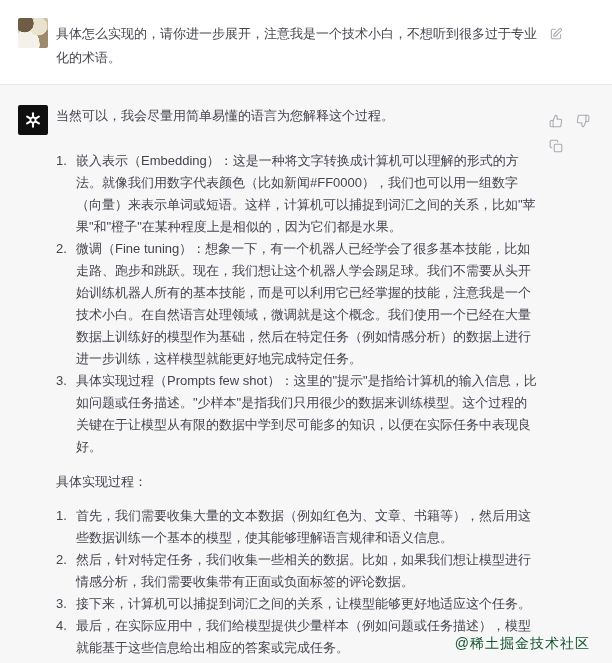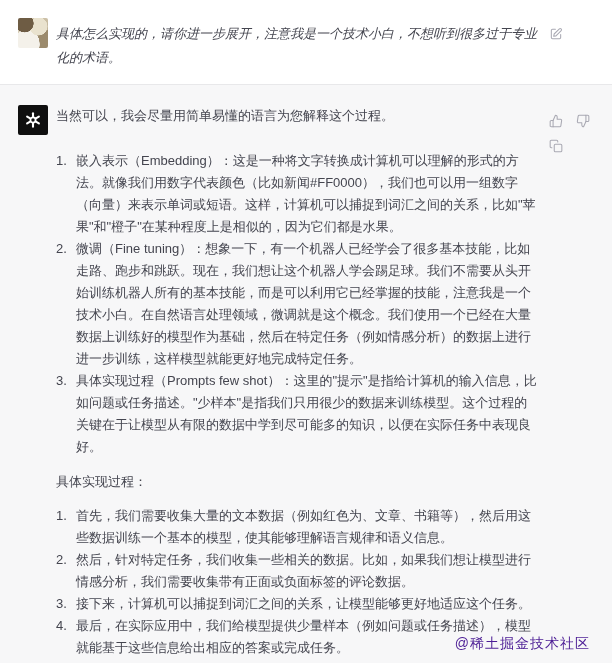--- a/index.html
+++ b/index.html
@@ -4,21 +4,21 @@
 <style>
   * { box-sizing: border-box; margin: 0; padding: 0; }
   html,body { width: 612px; height: 663px; overflow: hidden; }
   body {
     font-family: "Liberation Sans", "DejaVu Sans", sans-serif;
     background: #ffffff;
     color: #44454f;
     position: relative;
   }
   .msg { display: flex; align-items: flex-start; padding: 18px 14px 14px 18px; }
-  .msg.user { background: #ffffff; font-style: italic; }
+  .msg.user { background: #ffffff; }
   .msg.assistant {
     background: #f7f7f8;
     border-top: 1px solid #e8e8ea;
     min-height: 579px;
     padding-top: 20px;
   }
   .avatar {
     width: 30px; height: 30px; border-radius: 2px;
     flex-shrink: 0; margin-right: 8px; overflow: hidden;
   }
@@ -51,21 +51,21 @@
   }
   .icon-btn {
     background: none; border: none; cursor: pointer;
     color: #a9a9b3; width: 15px; height: 15px; padding: 0;
     display: inline-flex; align-items: center; justify-content: center;
   }
   .icon-btn svg { width: 14px; height: 14px; stroke: currentColor; fill: none;
     stroke-width: 1.8; stroke-linecap: round; stroke-linejoin: round; }
   .watermark {
     position: absolute; right: 22px; bottom: 10px;
-    font-size: 14px; color: #4c1d95; letter-spacing: 1px;
+    font-size: 14px; color: #14532d; letter-spacing: 1px;
   }
 </style>
 </head>
 <body>
 
 <div>
 
   <section class="msg user">
     <div class="avatar user-avatar"></div>
     <div class="content">

